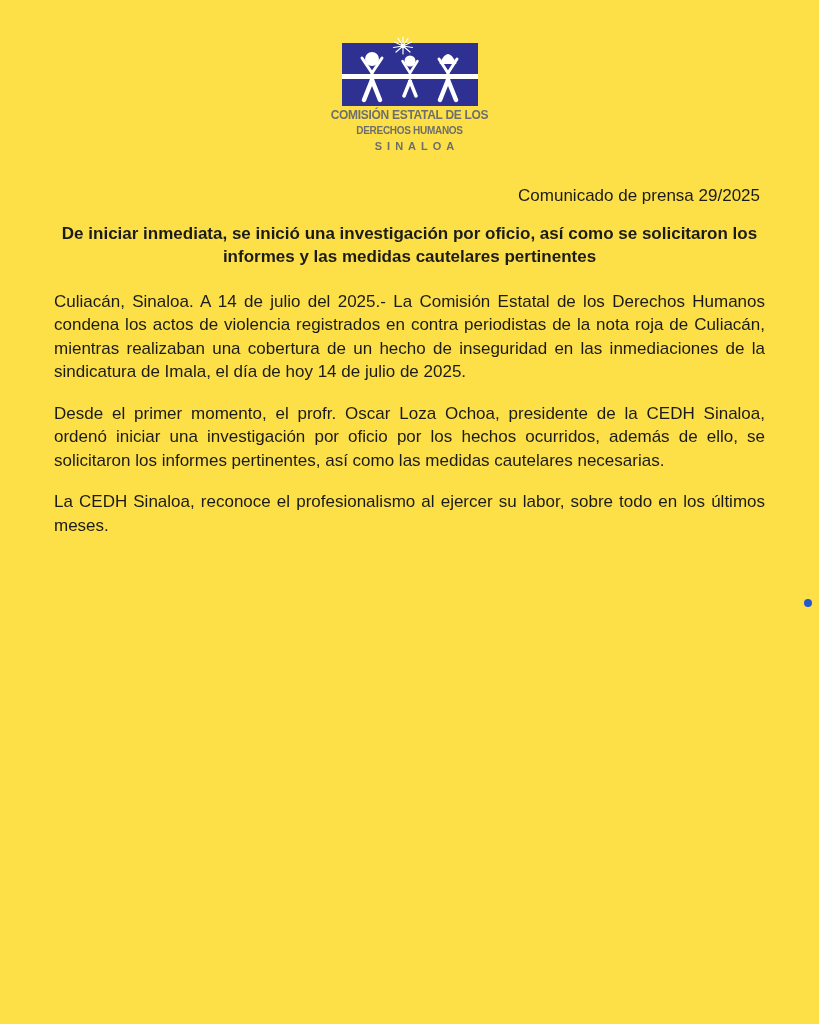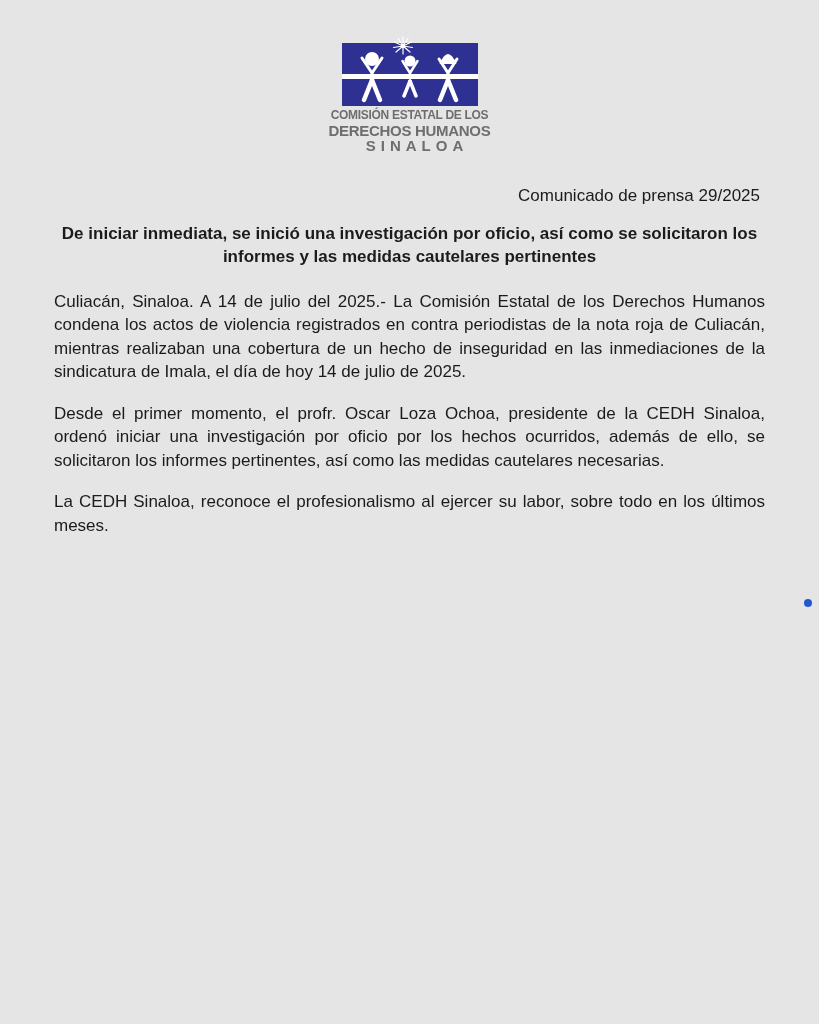--- a/index.html
+++ b/index.html
@@ -4,21 +4,21 @@
 <style>
   html, body {
     margin: 0;
     padding: 0;
     background: #ffffff;
   }
   .page {
     position: relative;
     width: 819px;
     height: 1024px;
-    background: #e5e5e5;
+    background: #fde047;
     overflow: hidden;
     font-family: "Liberation Sans", sans-serif;
     color: var(--text-black, #1b1b1b);
   }
   
   .logo-wrap {
     padding-top: 36px;
     text-align: center;
   }
   .logo-svg {
@@ -31,22 +31,22 @@
   .logo-bg   { fill: var(--logo-blue, #2e3192); }
   .logo-stripe { fill: #ffffff; }
   .logo-white  { stroke: #ffffff; fill: none; stroke-linecap: round; }
   .logo-fill   { fill: #ffffff; stroke: none; }
   .cap {
     color: var(--caption-gray, #6e6e6e);
     font-weight: 600;
     letter-spacing: -0.3px;
   }
   .cap1 { font-size: 12px;   line-height: 14px; margin-top: 2px; }
-  .cap2 { font-size: 15px; line-height: 17px; }
-  .cap3 { font-size: 15px;   line-height: 14px; letter-spacing: 5px; padding-left: 15px; }
+  .cap2 { font-size: 10px; line-height: 17px; }
+  .cap3 { font-size: 11px;   line-height: 14px; letter-spacing: 5px; padding-left: 15px; }
   
   .release-number {
     margin: 31px 59px 0 0;
     text-align: right;
     font-size: 17px;
     line-height: 23.5px;
   }
   .title {
     margin: 20px 0 0 0;
     text-align: center;

